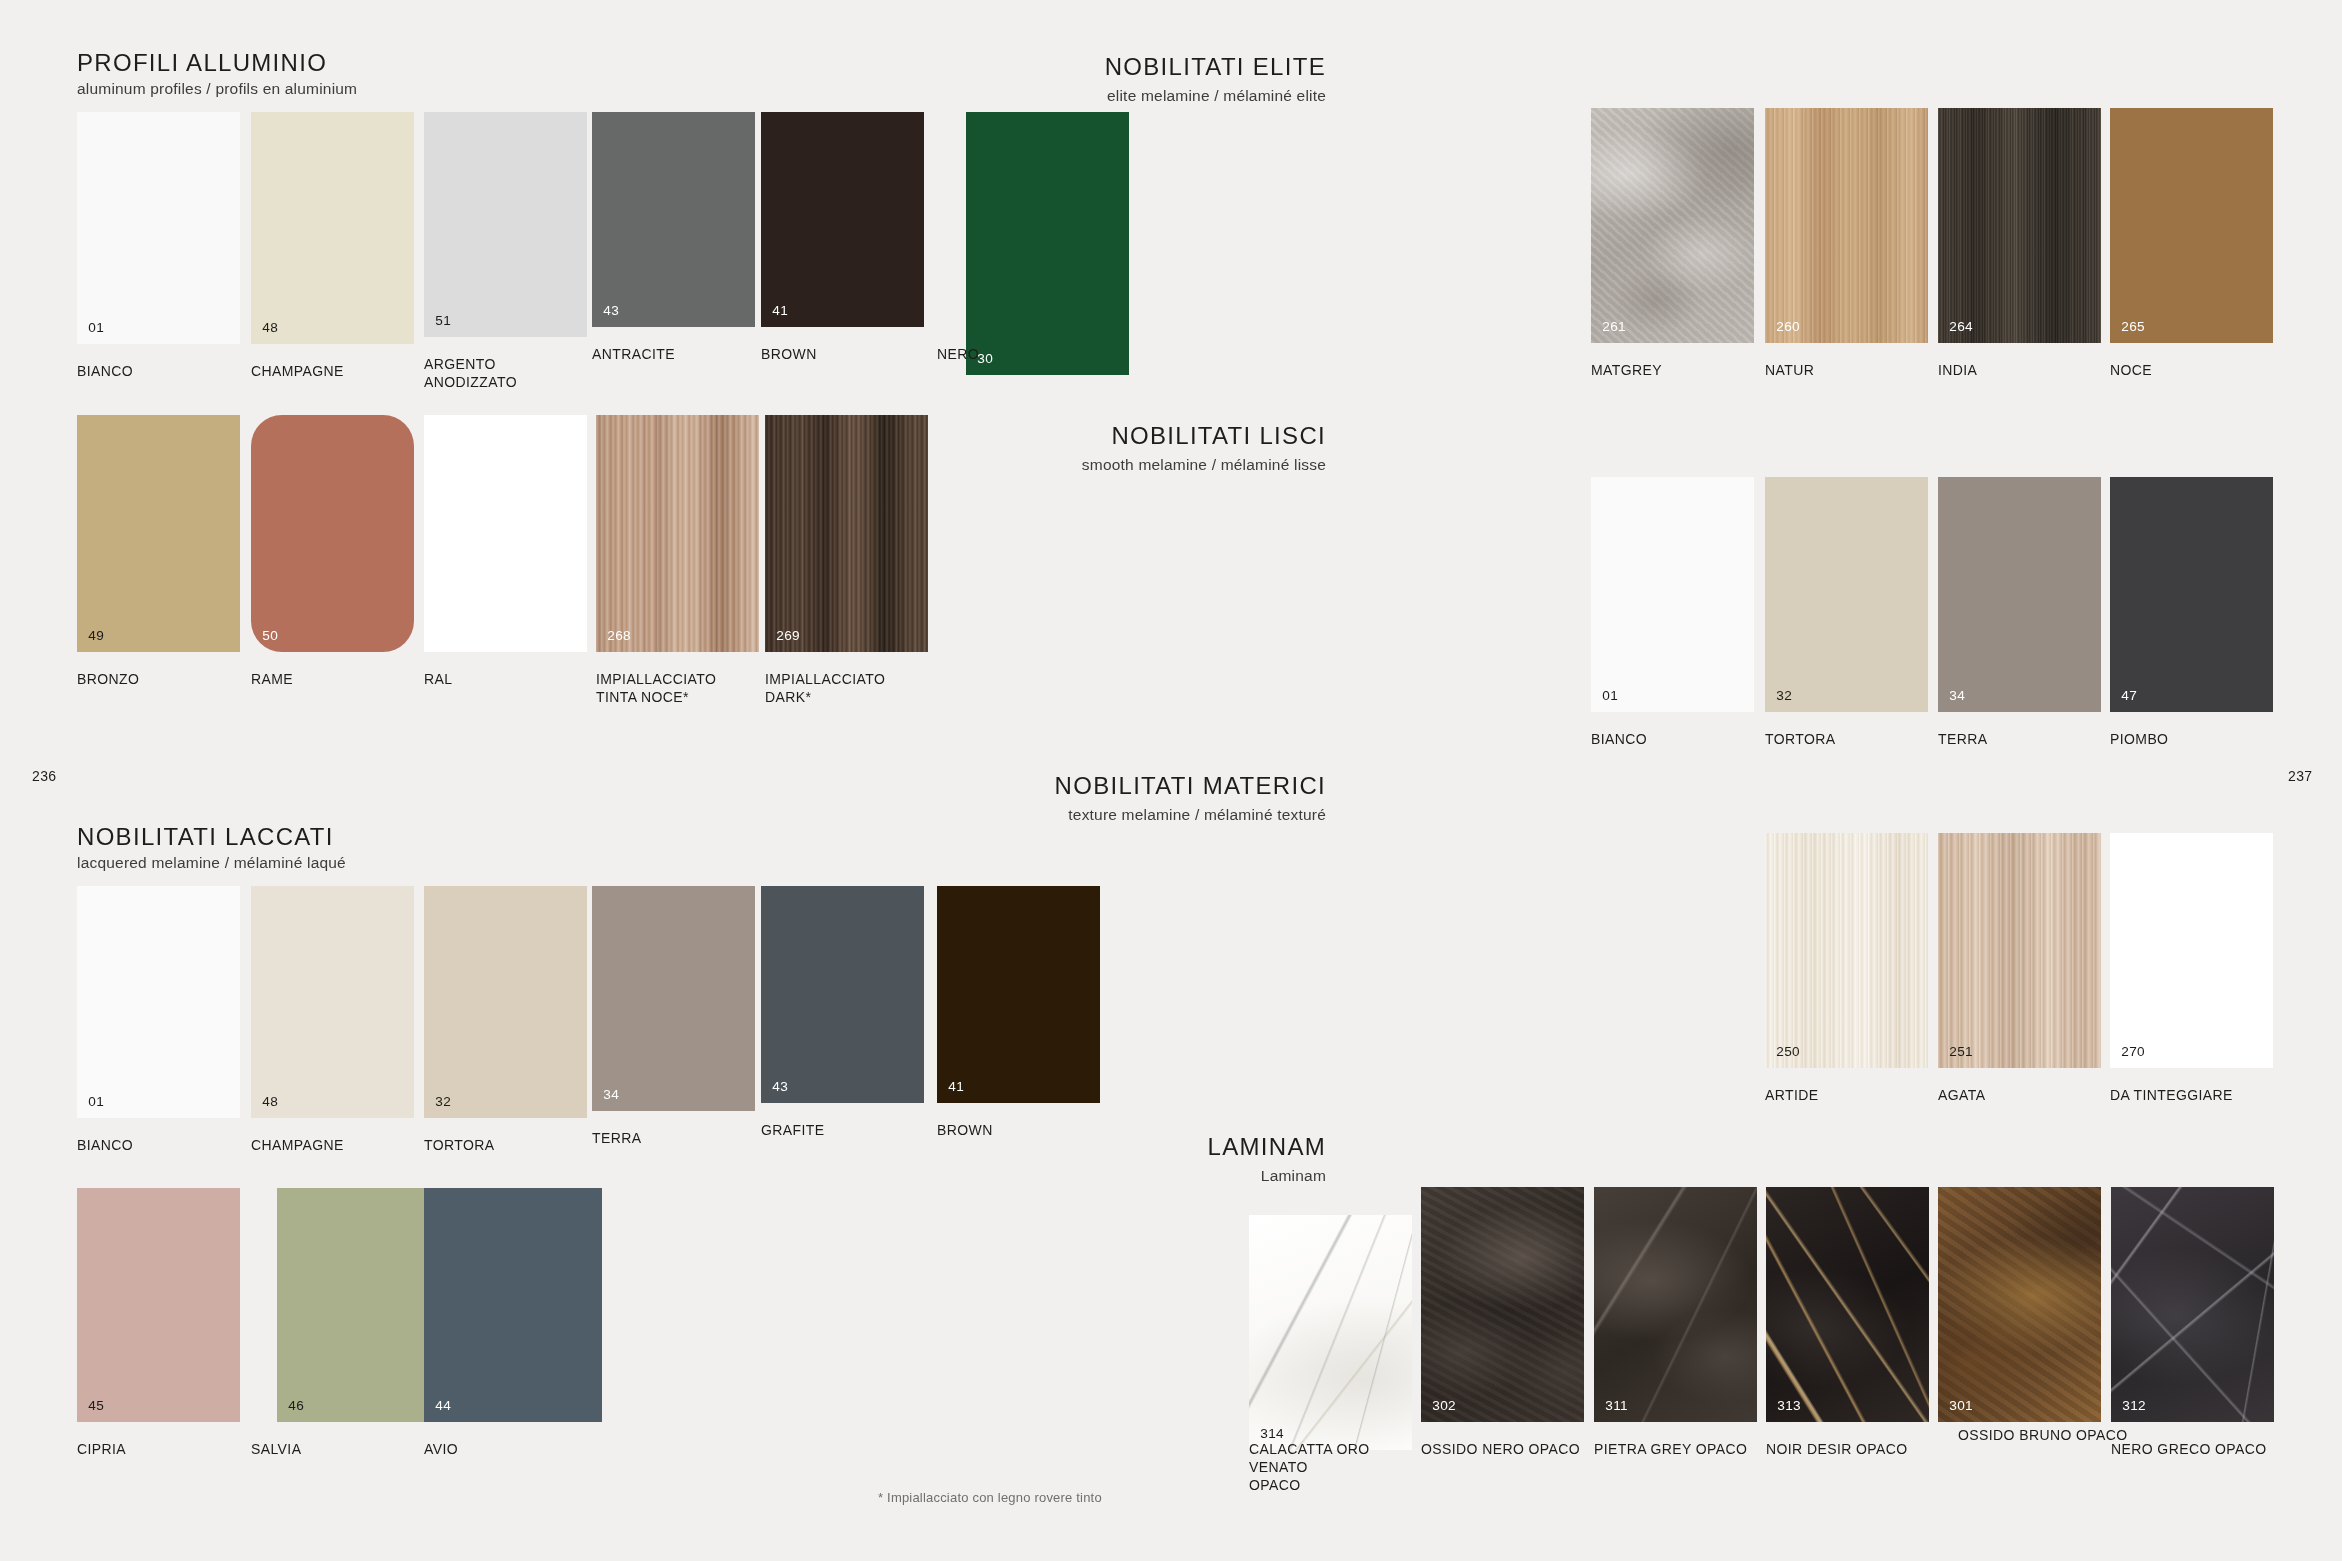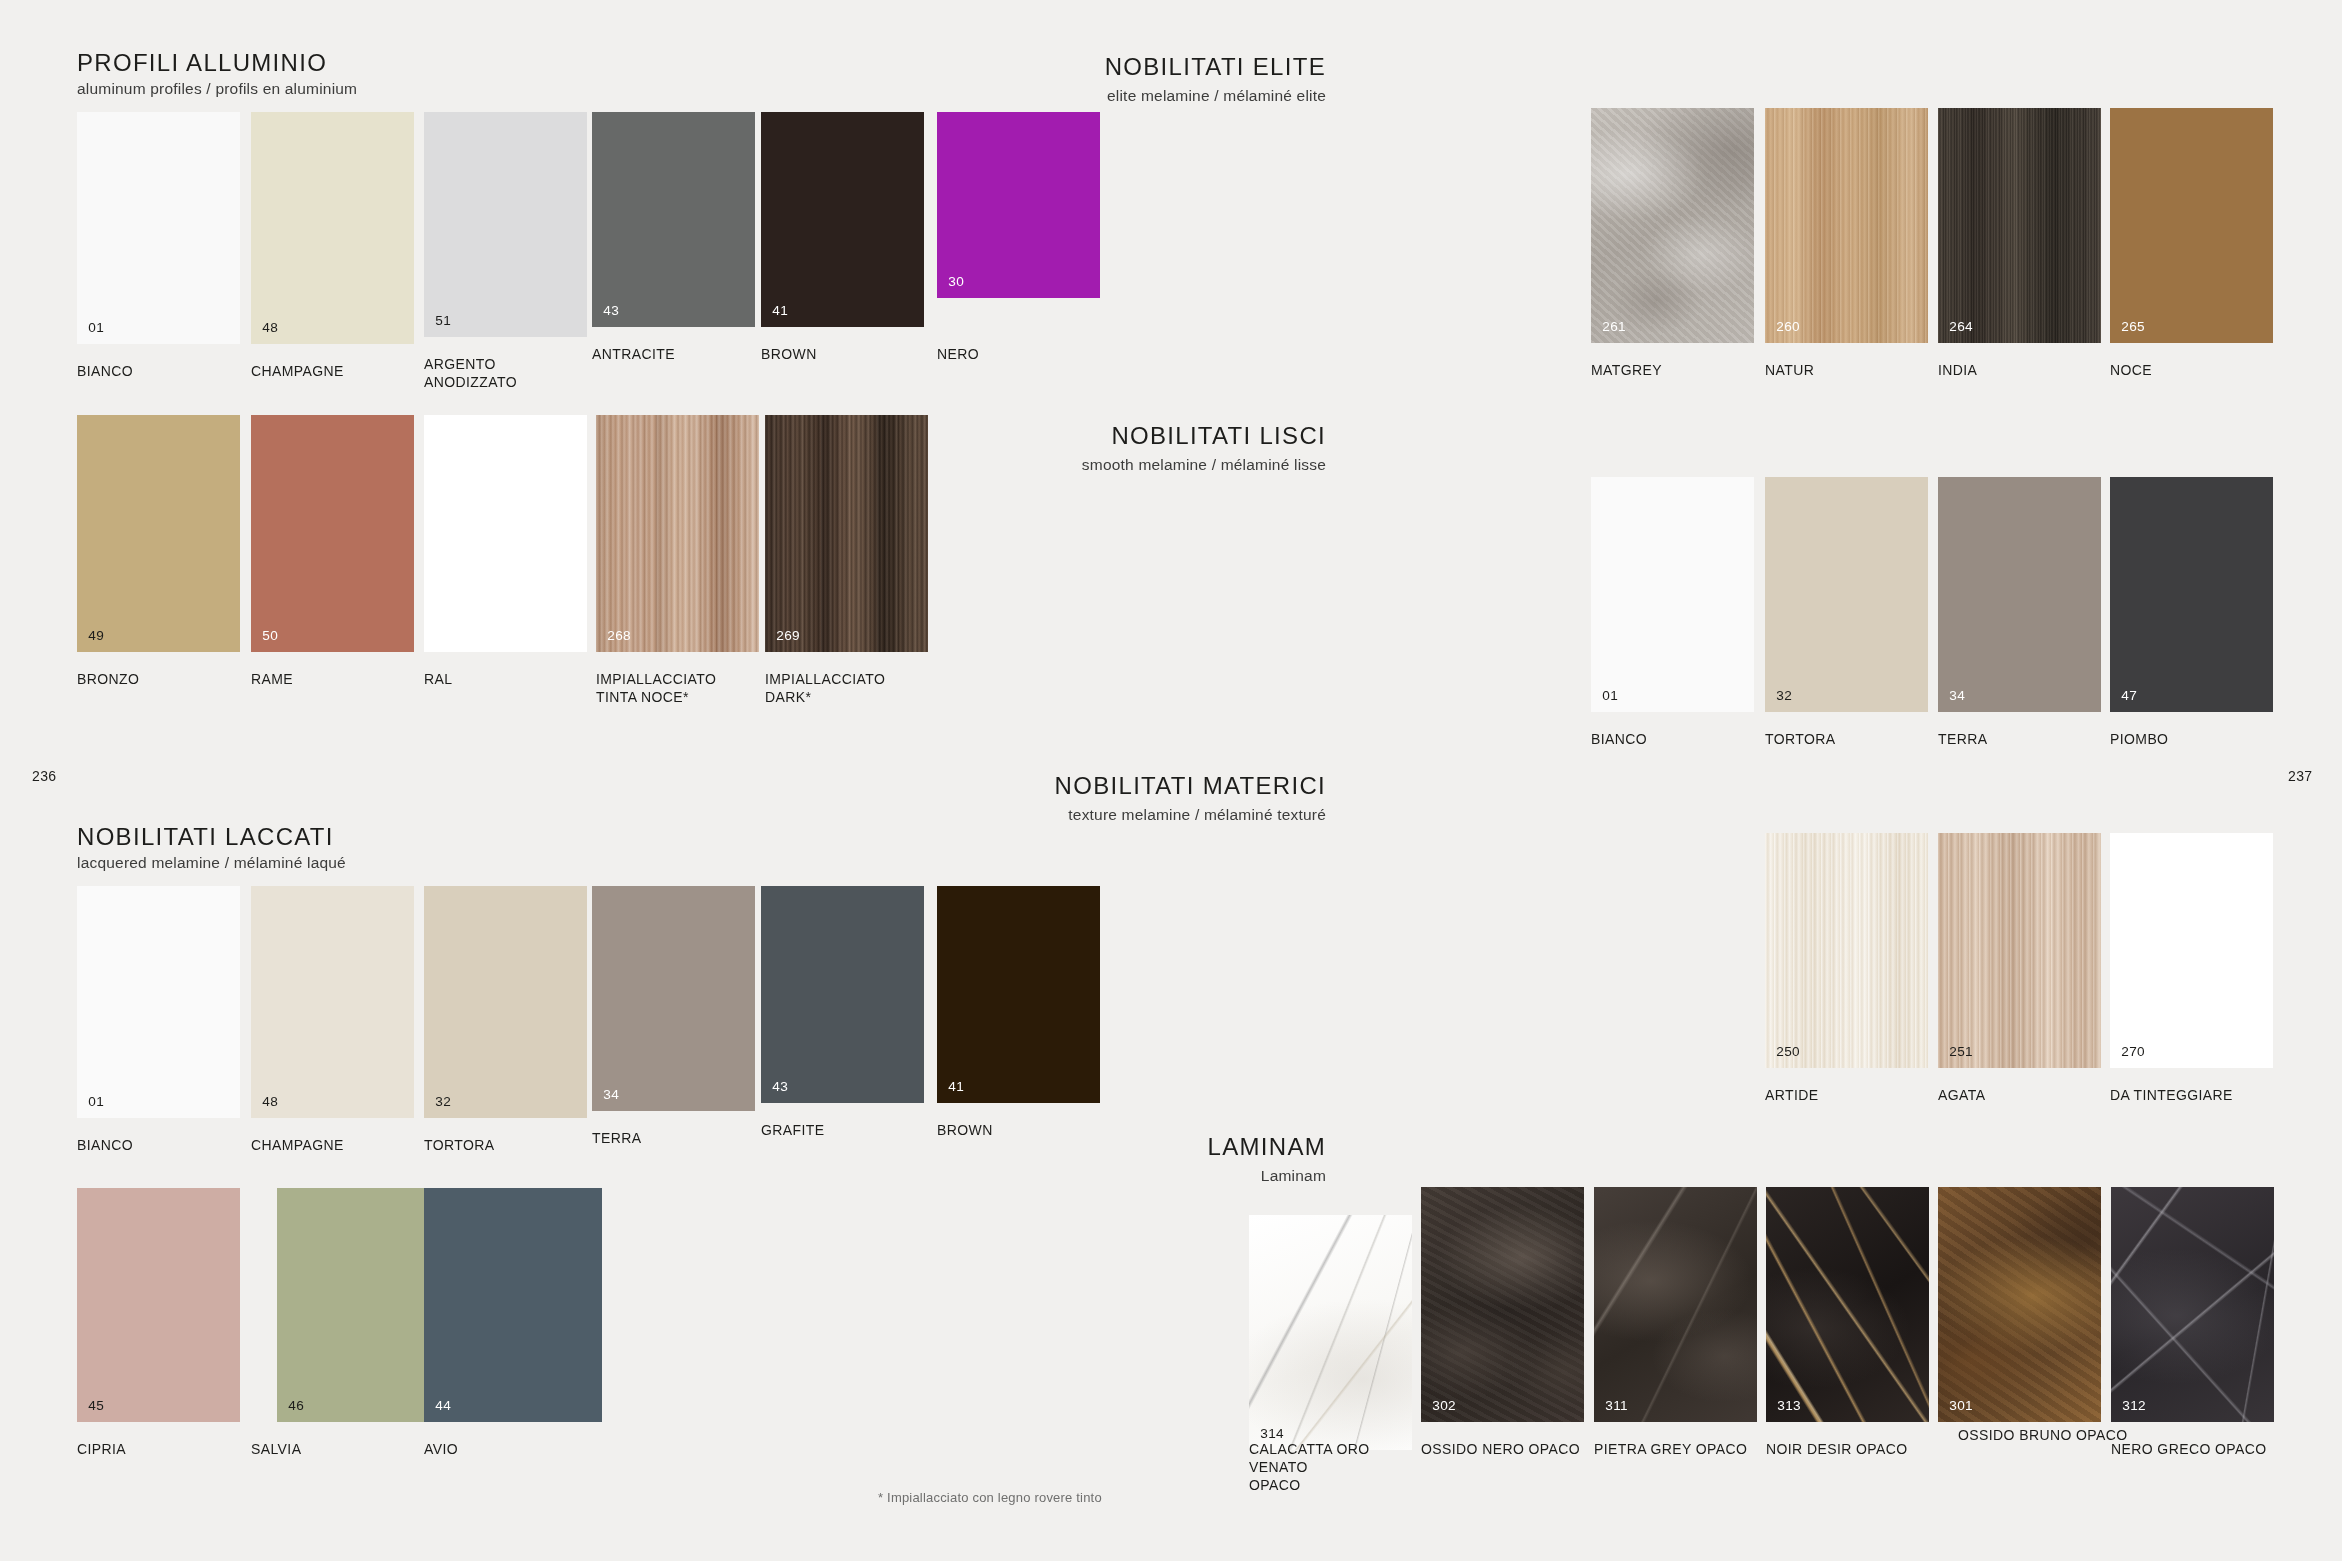--- a/index.html
+++ b/index.html
@@ -233,34 +233,34 @@
       </div>
       <div class="cap" style="top:234px;">ANTRACITE</div>
     </div>
     <div class="sw" style="left:761px;top:112px;">
       <div class="chip" style="width:163px;height:215px;background:#2c211d;">
         <span class="code light">41</span>
       </div>
       <div class="cap" style="top:234px;">BROWN</div>
     </div>
     <div class="sw" style="left:937px;top:112px;">
-      <div class="chip" style="width:163px;height:186px;background:#a21caf;">
+      <div class="chip" style="width:163px;height:263px;background:#14532d;margin-left:29px;">
         <span class="code light">30</span>
       </div>
       <div class="cap" style="top:234px;">NERO</div>
     </div>
 
     <div class="sw" style="left:77px;top:415px;">
       <div class="chip" style="width:163px;height:237px;background:#c4ad7e;">
         <span class="code dark">49</span>
       </div>
       <div class="cap" style="top:256px;">BRONZO</div>
     </div>
     <div class="sw" style="left:251px;top:415px;">
-      <div class="chip" style="width:163px;height:237px;background:#b5705c;">
+      <div class="chip" style="width:163px;height:237px;background:#b5705c;border-radius:31px;">
         <span class="code light">50</span>
       </div>
       <div class="cap" style="top:256px;">RAME</div>
     </div>
     <div class="sw" style="left:424px;top:415px;">
       <div class="chip" style="width:163px;height:237px;background:#ffffff;">
         <span class="code dark"></span>
       </div>
       <div class="cap" style="top:256px;">RAL</div>
     </div>

